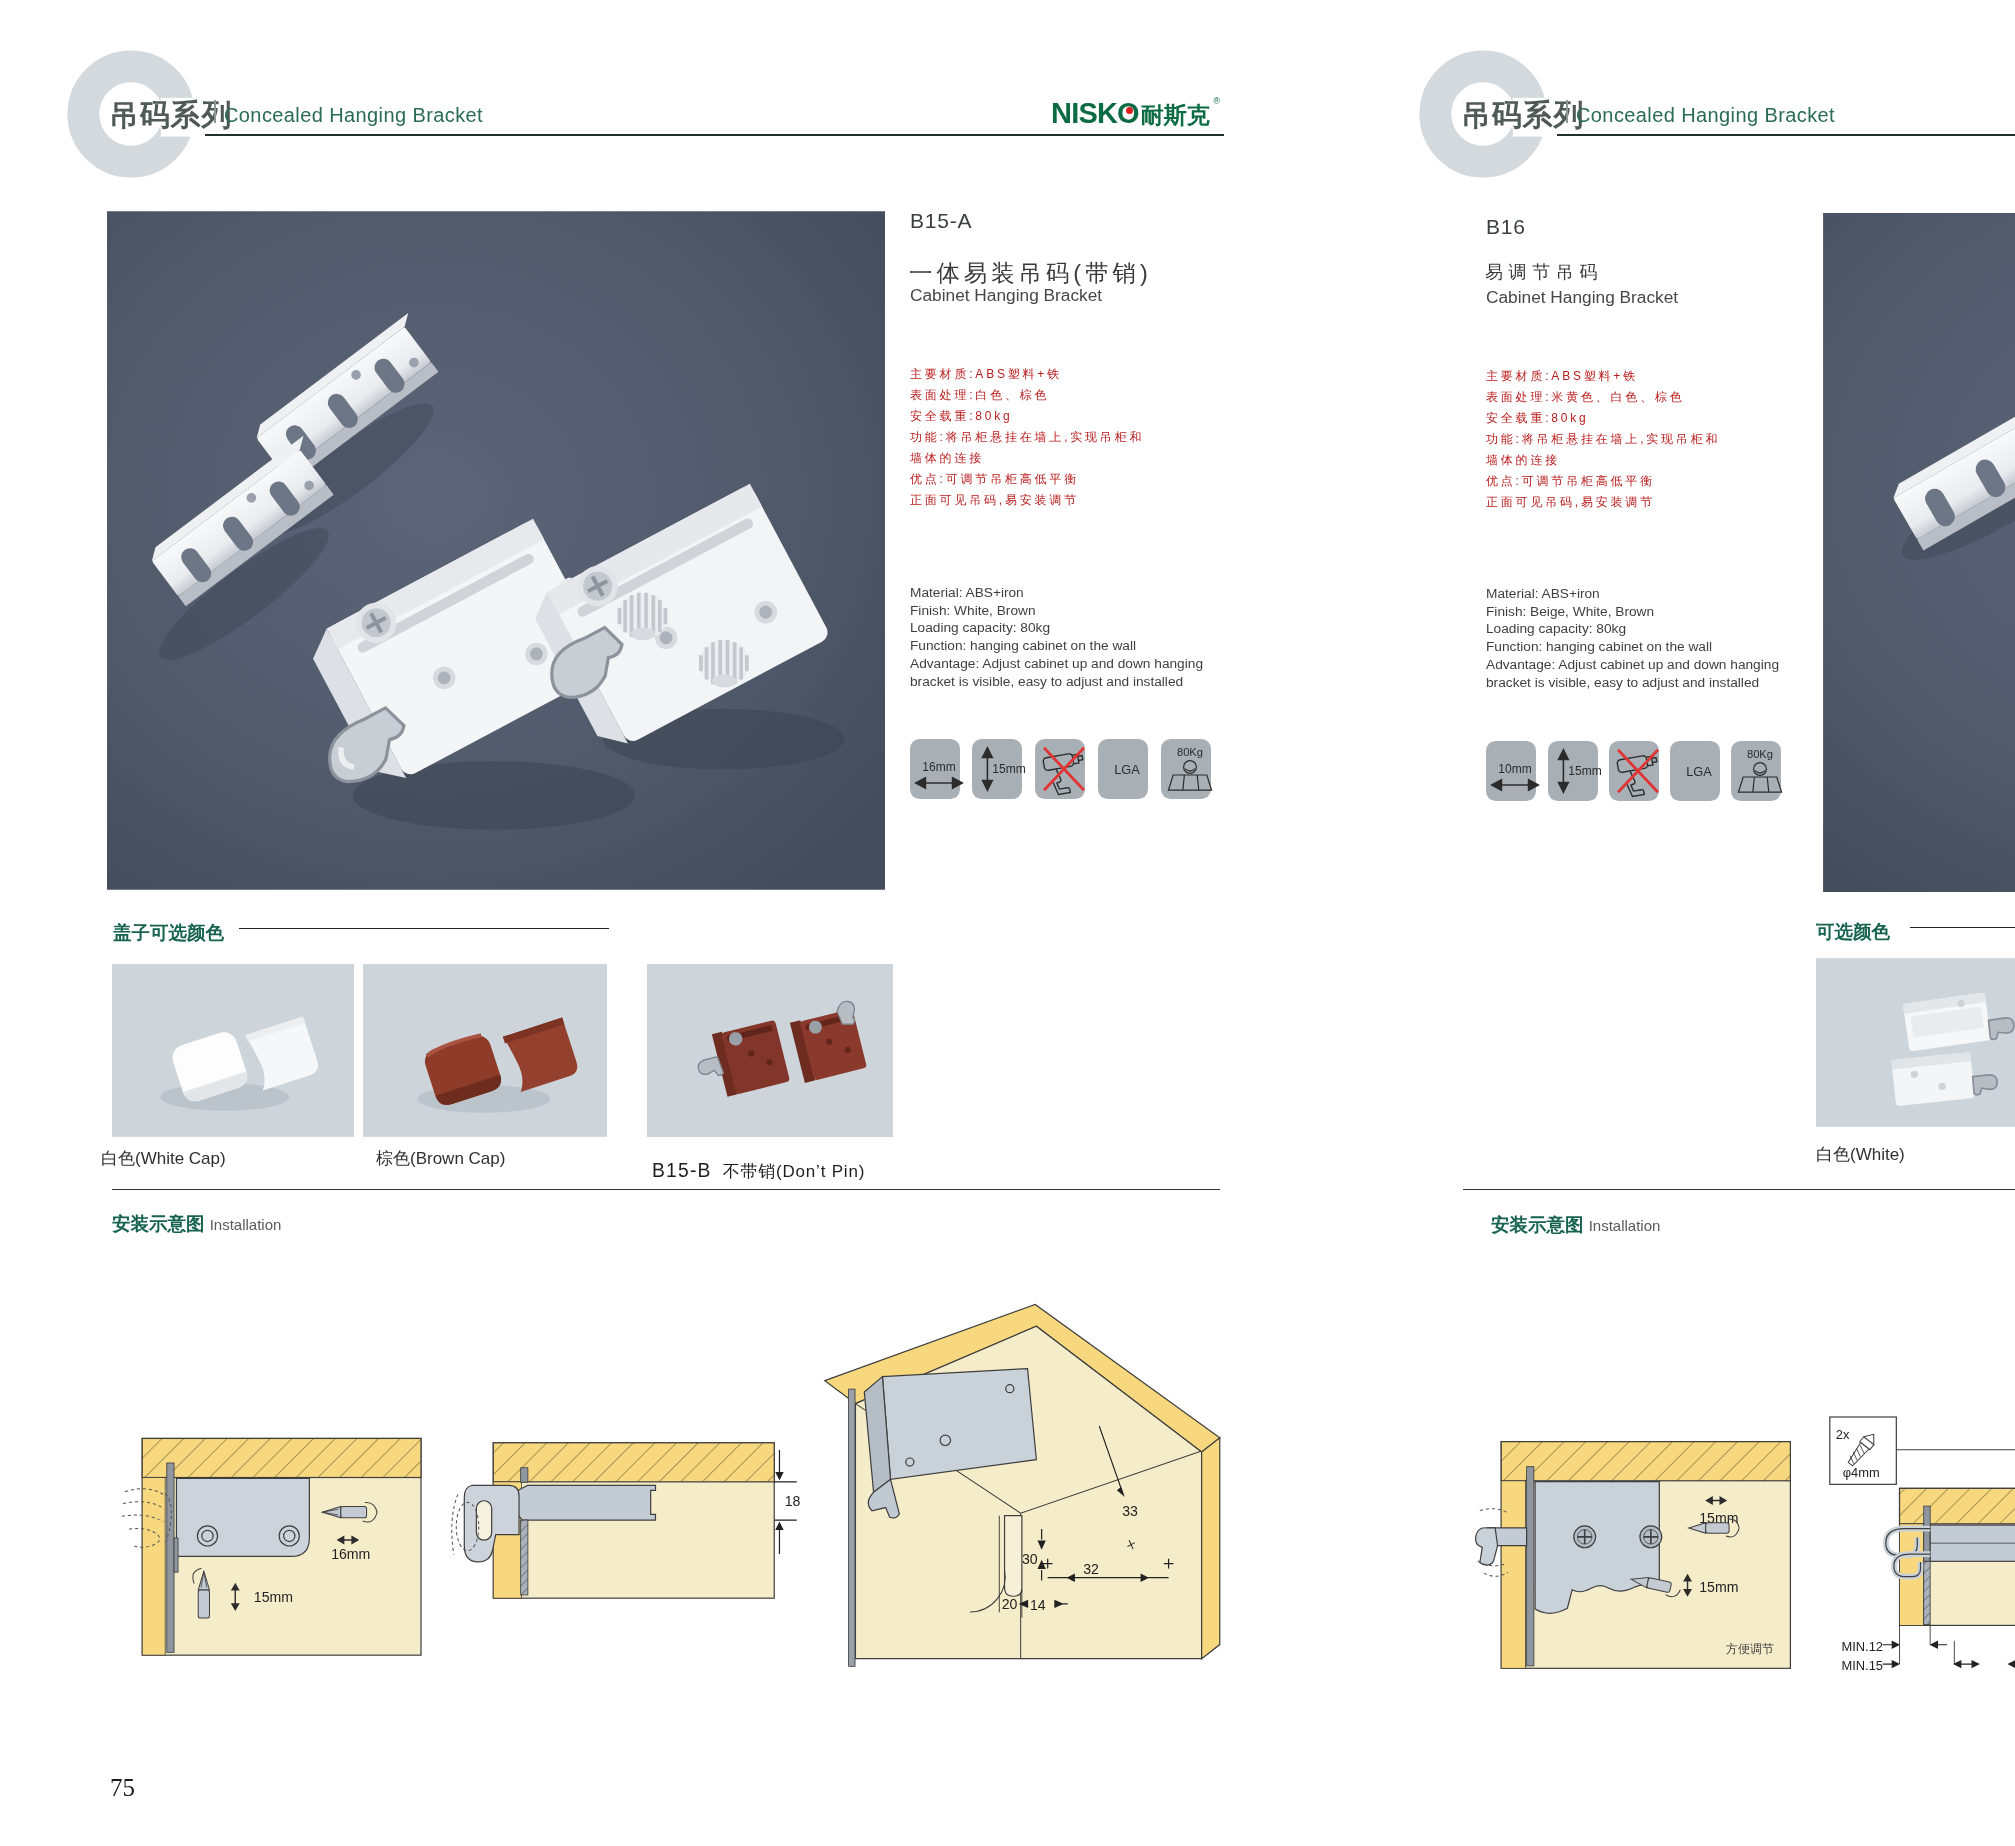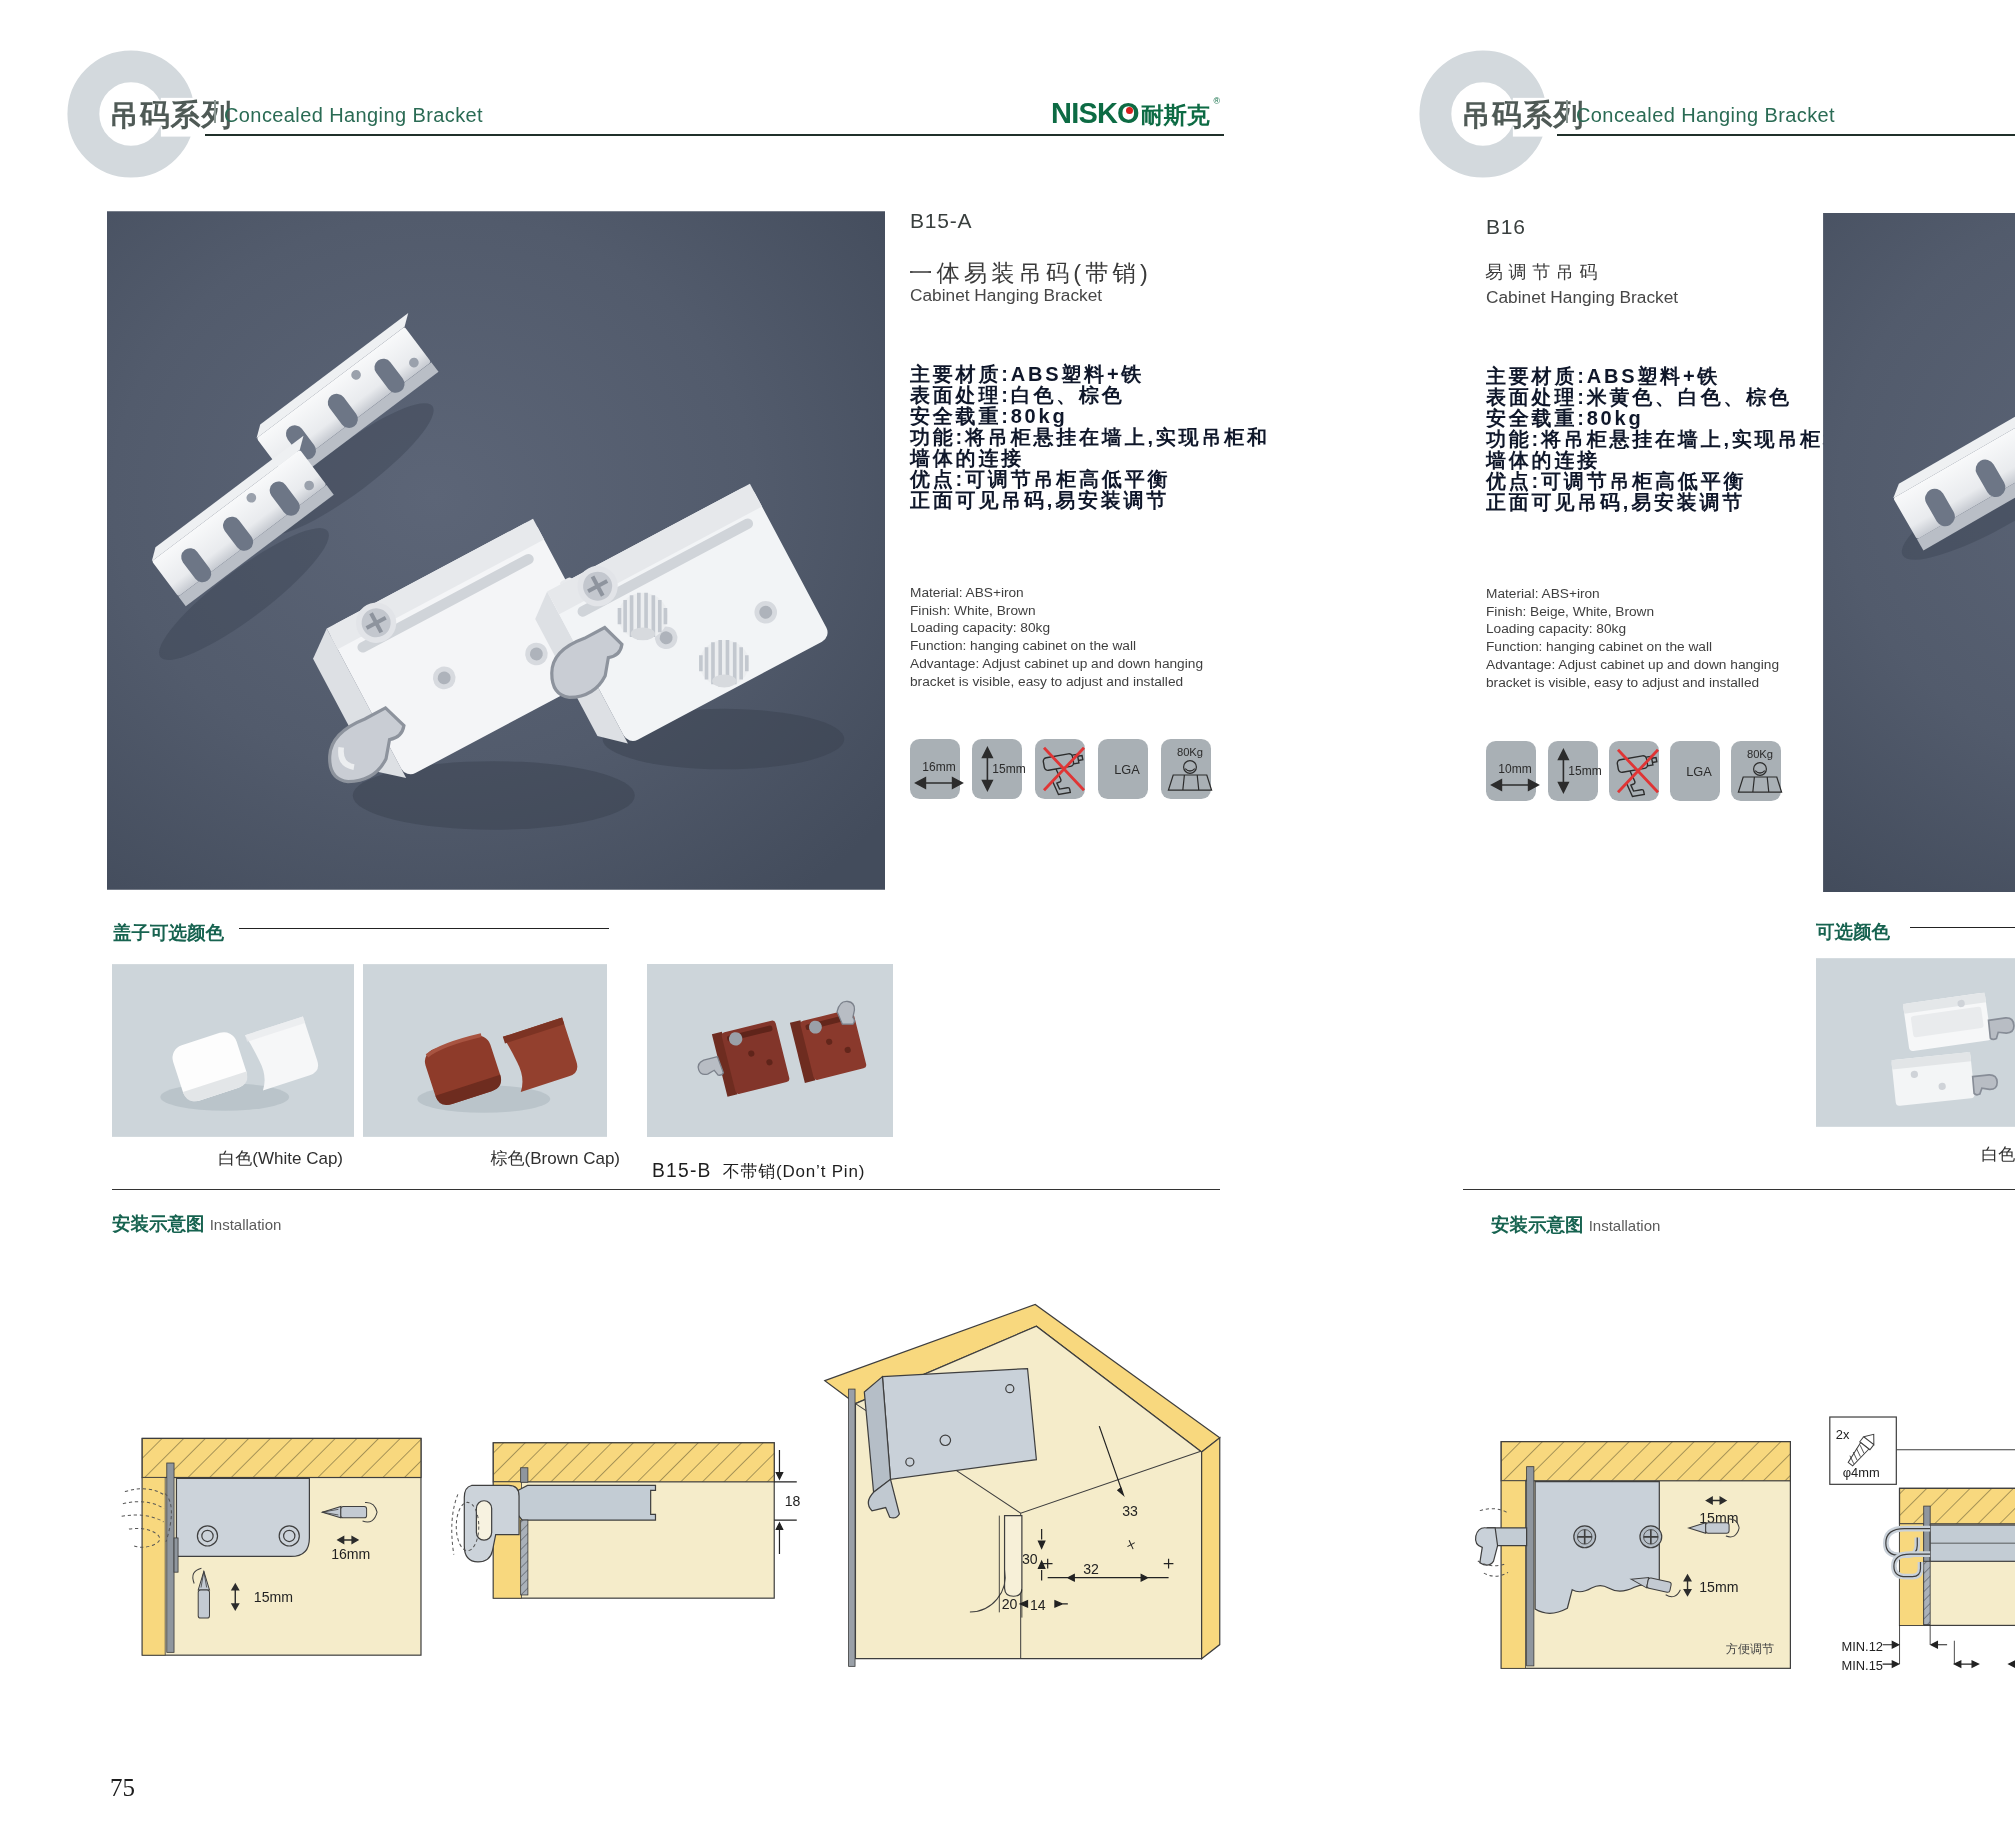--- a/index.html
+++ b/index.html
@@ -4,25 +4,25 @@
 <style>
 html,body{margin:0;padding:0;background:#fff}
 #page{position:relative;width:2703px;height:1847px;background:#ffffff;overflow:hidden;font-family:"Liberation Sans",sans-serif}
 .ab{position:absolute}
 .cn-title{font-weight:bold;font-size:30px;letter-spacing:0.8px;color:#4f5a56;white-space:nowrap}
 .en-title{font-size:20px;color:#2a6b54;white-space:nowrap;letter-spacing:0.4px}
 .hline{background:#20302a;height:1.6px}
 .code{font-size:21px;color:#393f3e;letter-spacing:0.8px}
 .ptitle{font-size:23.4px;letter-spacing:4px;font-weight:normal;color:#3a3a3a;white-space:nowrap}
 .psub{font-size:17.3px;color:#474747;white-space:nowrap}
-.cnspec{font-size:20px;letter-spacing:2.8px;line-height:21px;color:#0f172a;white-space:nowrap;font-weight:bold}
+.cnspec{font-size:12px;letter-spacing:2.8px;line-height:21px;color:#b91c1c;white-space:nowrap;font-weight:normal}
 .enspec{font-size:13.7px;line-height:17.7px;color:#3f3f3f;white-space:nowrap}
 .green{font-weight:bold;font-size:18.5px;color:#176350;white-space:nowrap}
 .inst-en{font-size:15px;color:#5a5a5a}
-.cap{font-size:17px;color:#2f2f2f;text-align:right;white-space:nowrap}
+.cap{font-size:17px;color:#2f2f2f;text-align:left;white-space:nowrap}
 .pageno{font-family:"Liberation Serif",serif;font-size:25px;color:#1d1d1d}
 .ico{position:absolute;width:50px;height:60px;border-radius:9.7px;background:#a9b0b5}
 svg{display:block}
 .ov{overflow:visible !important}
 </style>
 </head>
 <body>
 <div id="page">
 
 <svg class="ab" style="left:64px;top:47px" width="134" height="134" viewBox="0 0 332 332">

